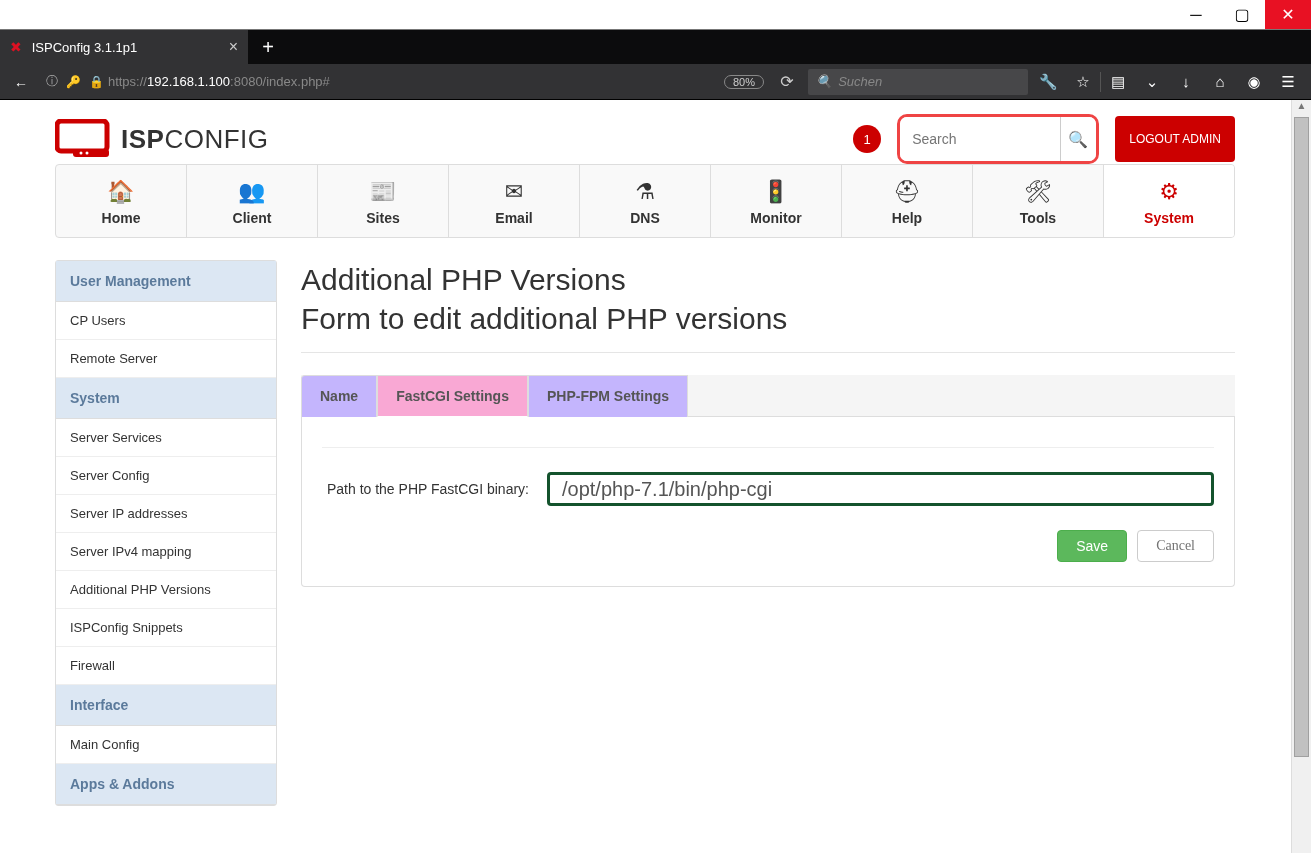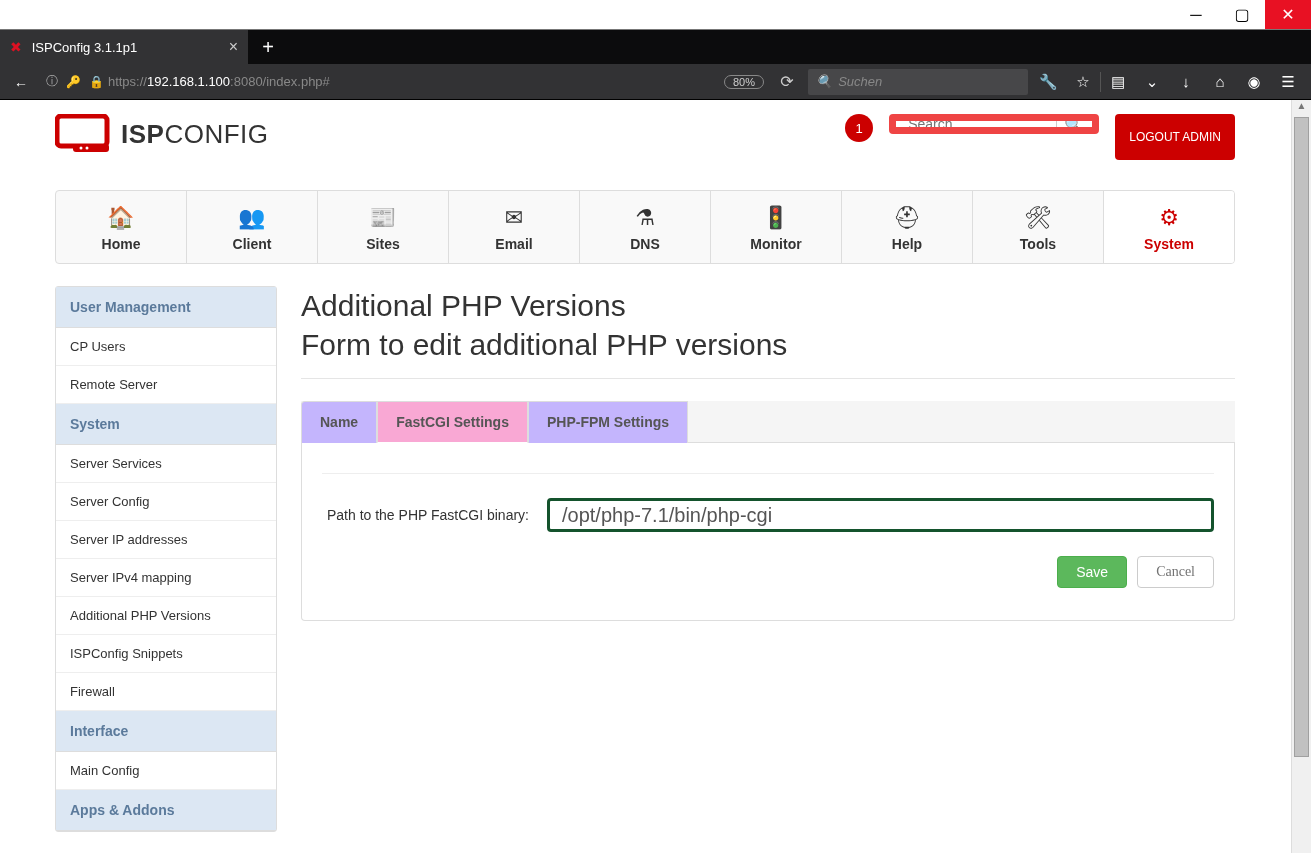--- a/index.html
+++ b/index.html
@@ -33,30 +33,30 @@
 
 
 .page-wrap { position: relative; height: 753px; overflow: hidden; background: #fff; }
 .page { width: 1290px; height: 100%; overflow-y: auto; }
 .scrollbar { position:absolute; right:0; top:0; width:20px; height:100%; background:#f0f0f0; border-left:1px solid #ddd; }
 .scrollbar .thumb { background:#c1c1c1; border:1px solid #a0a0a0; }
 
 .container { max-width: 1220px; margin: 0 auto; padding: 14px 20px; }
 
 
-.header-row { display:flex; align-items:flex-start; margin-bottom: 30px; }
+.header-row { display:flex; align-items:center; }
 .logo { display:flex; align-items:center; gap: 10px; }
 .logo-mark { width: 56px; height: 40px; position:relative; }
 .logo-mark svg { width:56px; height:40px; }
 .logo-text { font-size: 26px; letter-spacing: 0.5px; color:#333; }
 .logo-text .bold { font-weight: 700; }
 .logo-text .light { font-weight: 300; color:#333; }
 .spacer { flex:1; }
 .badge { width:28px; height:28px; border-radius:50%; background:#cc0000; color:#fff; display:flex; align-items:center; justify-content:center; font-size:13px; margin-right: 16px; }
-.searchgroup { display:flex; height:20px; border:7px solid #ef4444; border-radius:4px; overflow:hidden; margin-right:16px; }
+.searchgroup { display:flex; height:50px; border:3px solid #ef4444; border-radius:10px; overflow:hidden; margin-right:16px; }
 .searchgroup input { border:none; padding: 0 12px; width: 160px; font-size:14px; outline:none; }
 .searchgroup .sbtn { width:36px; border-left:1px solid #ccc; background:#fff; display:flex; align-items:center; justify-content:center; color:#555; }
 .logout { background:#cc0000; color:#fff; border:none; border-radius:4px; padding: 16px 14px; font-size:12px; font-weight:500; }
 
 
 .mainnav { display:flex; border:1px solid #ddd; border-radius:4px; overflow:hidden; background:#f9f9f9; }
 .mainnav .item { flex:1; text-align:center; padding: 14px 0 10px; border-right:1px solid #ddd; cursor:pointer; }
 .mainnav .item:last-child { border-right:none; }
 .mainnav .item .icon { font-size:22px; color:#333; display:block; margin-bottom:6px; height:24px; }
 .mainnav .item .lbl { font-size:14px; font-weight:600; color:#333; }
@@ -71,21 +71,21 @@
 
 .content { flex:1; }
 .content h1 { font-size:30px; font-weight:400; color:#333; line-height:1.3; }
 .content hr { margin: 14px 0 22px; border:none; border-top:1px solid #e5e5e5; }
 
 .tabs { display:flex; gap:0; border-bottom:1px solid #ddd; background:#f5f5f5; }
 .tabs .t { padding: 12px 18px; font-size:14px; font-weight:600; color:#555; background:#c4b5fd; border:1px solid #ddd; border-bottom:none; margin-bottom:-1px; cursor:pointer; }
 .tabs .t:first-child { border-top-left-radius:4px; }
 .tabs .t.active { background:#f9a8d4; border-bottom:1px solid #fff; }
 
-.panel { border:1px solid #ddd; border-top:none; border-radius: 0 0 4px 4px; background:#fff; padding: 30px 20px 32px; }
+.panel { border:1px solid #ddd; border-top:none; border-radius: 0 0 4px 4px; background:#fff; padding: 30px 20px 24px; }
 .form-inner { border-top:1px solid #eee; padding-top: 24px; }
 .row { display:flex; align-items:center; margin-bottom: 20px; }
 .row label { width: 225px; text-align:right; padding-right: 18px; font-size:14px; color:#333; }
 .row input { flex:1; height:34px; border:3px solid #14532d; border-radius:4px; padding: 0 12px; font-size:20px; color:#555; }
 .row input.focused { border-color:#66afe9; box-shadow: 0 0 6px rgba(102,175,233,.5); outline:none; }
 
 .actions { display:flex; justify-content:flex-end; gap:10px; margin-top: 24px; }
 .btn { padding: 7px 18px; border-radius:4px; font-size:14px; cursor:pointer; border:1px solid transparent; }
 .btn.save { background:#5cb85c; color:#fff; border-color:#4cae4c; }
 .btn.cancel { background:#fff; color:#737373; border-color:#ccc;font-family:Liberation Serif, serif; }

